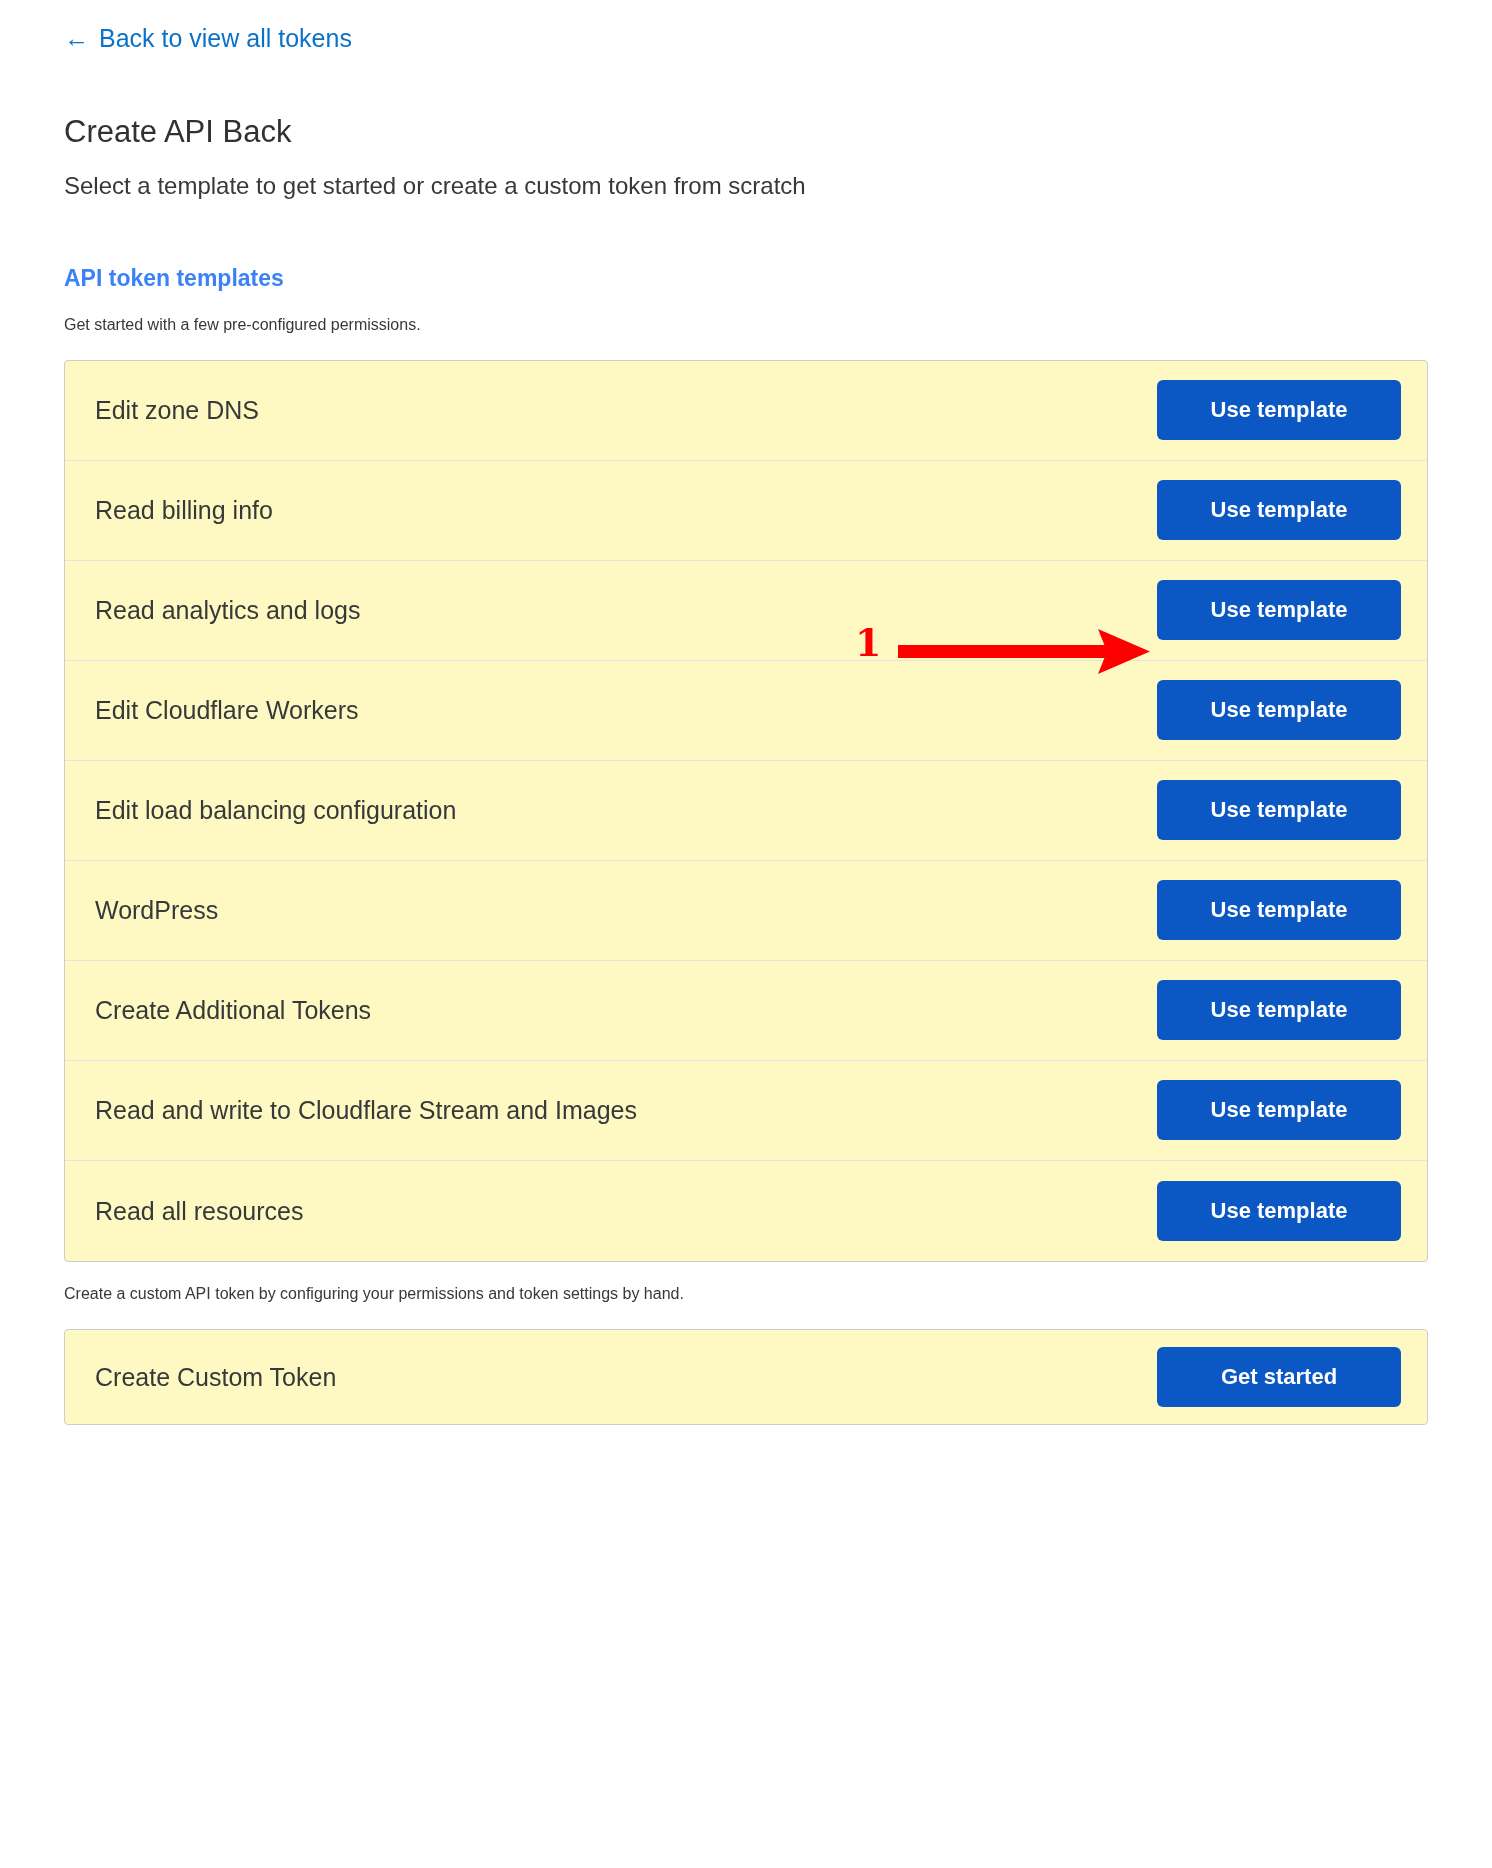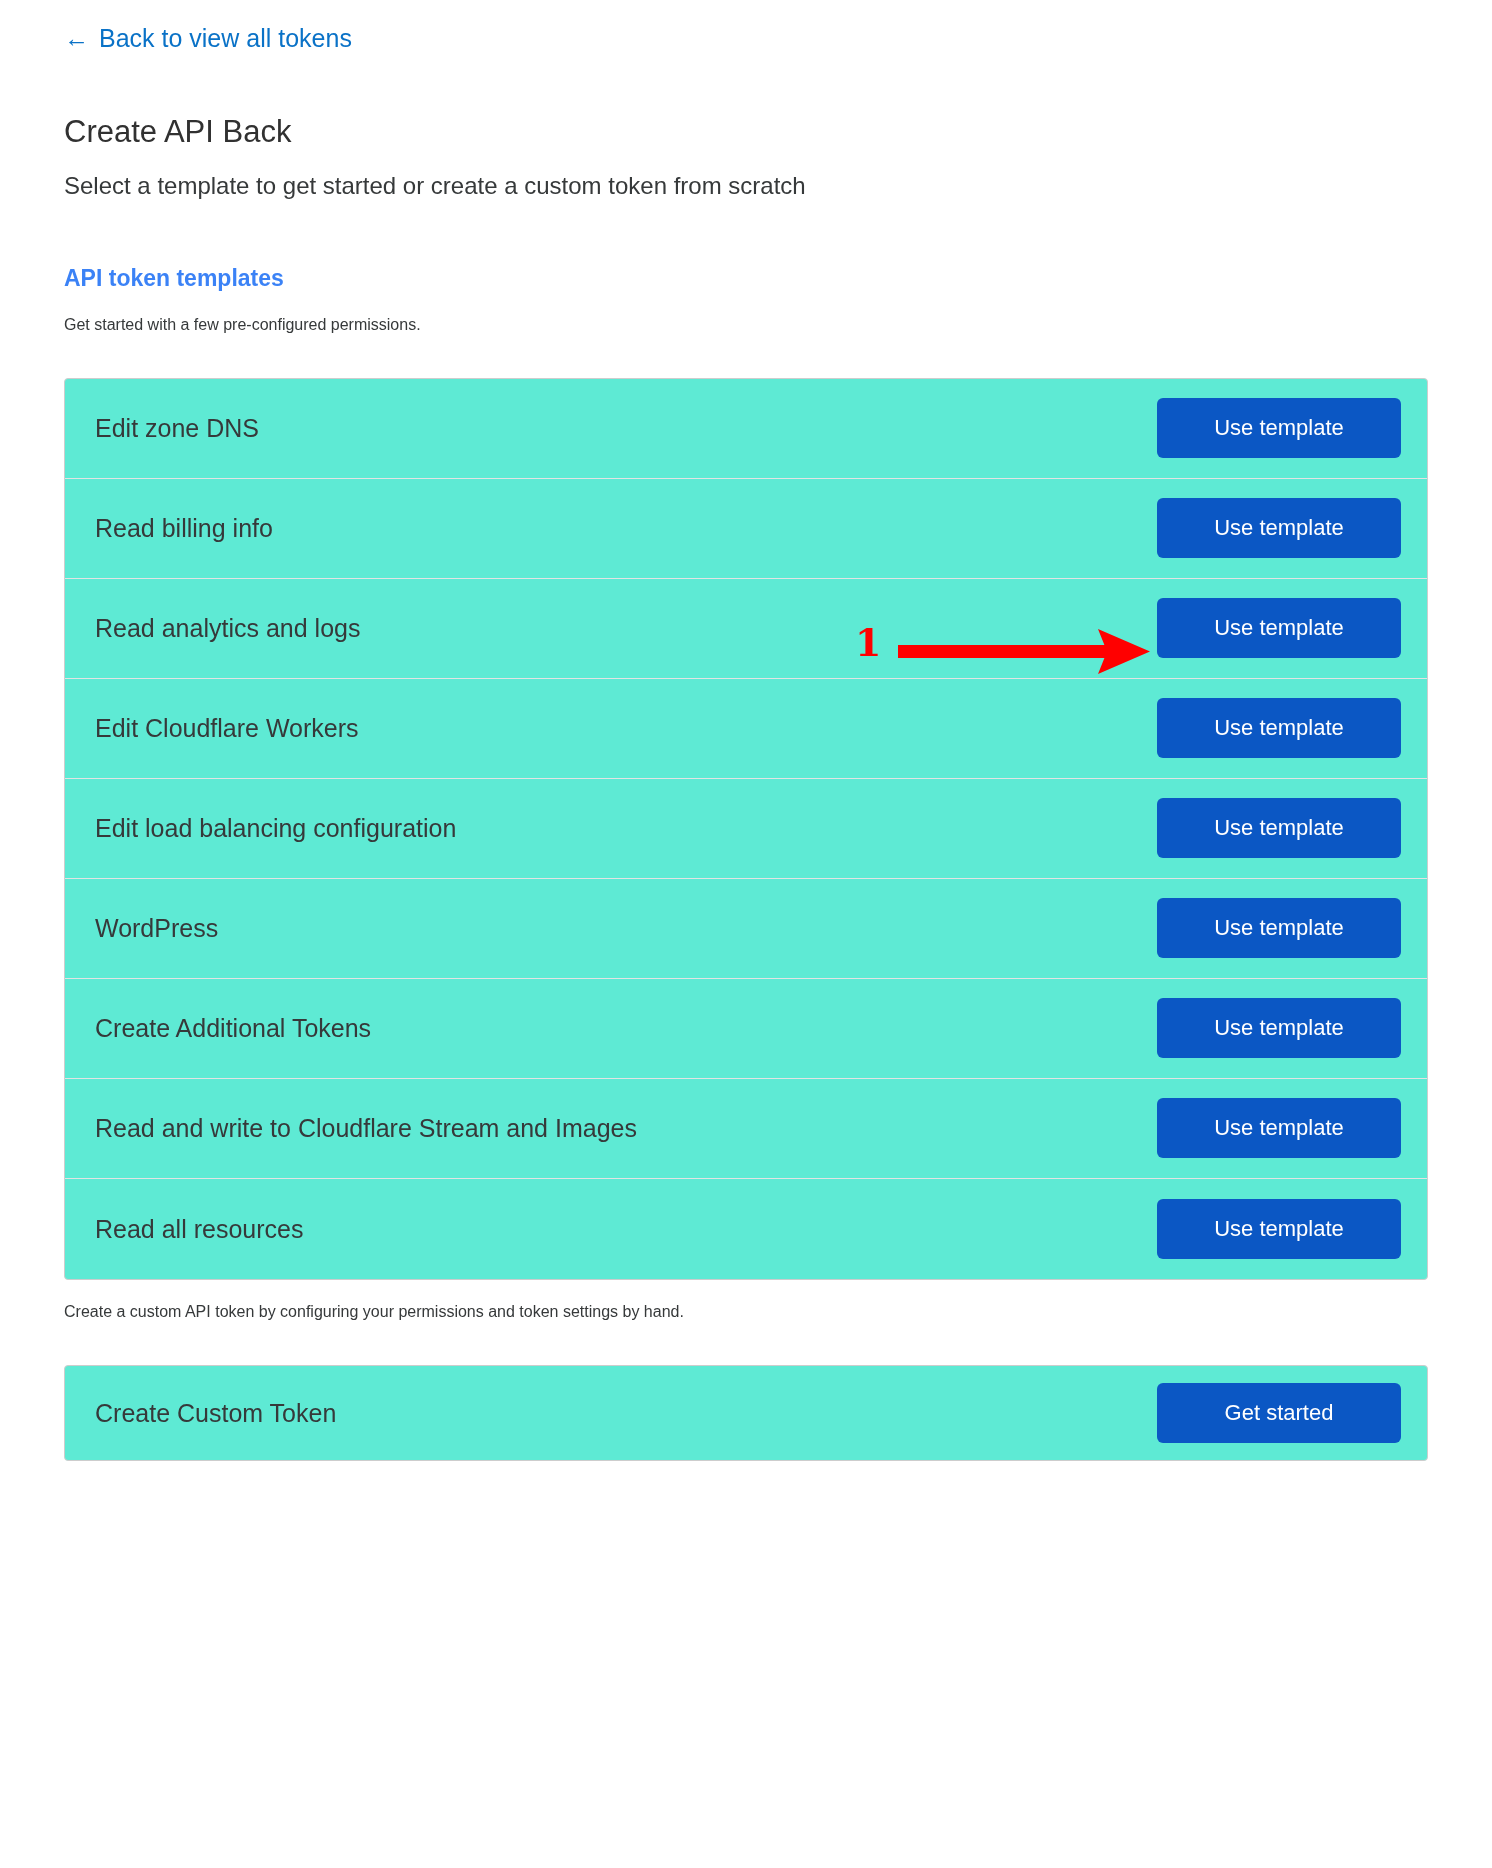--- a/index.html
+++ b/index.html
@@ -77,24 +77,24 @@
   .sub-desc {
     font-size: 16px;
     font-weight: 400;
     color: #36393a;
     margin-top: 22px;
     line-height: 1.3;
   }
 
   
   .card {
-    margin-top: 42px;
+    margin-top: 24px;
     border: 1px solid #cdcdcd;
     border-radius: 4px;
-    background: #5eead4;
+    background: #fef9c3;
     overflow: hidden;
   }
 
   .row {
     display: flex;
     align-items: center;
     justify-content: space-between;
     height: 100px;
     padding: 0 26px 0 30px;
     border-bottom: 1px solid #e3e3e3;
@@ -108,21 +108,21 @@
     line-height: 1.2;
   }
 
   .btn-primary {
     background: #0b57c4;
     color: #ffffff;
     border: none;
     border-radius: 6px;
     font-family: "Liberation Sans", sans-serif;
     font-size: 22px;
-    font-weight: 400;
+    font-weight: 700;
     height: 60px;
     min-width: 244px;
     padding: 0 18px;
     cursor: pointer;
     line-height: 1;
   }
 
   
   .card-single .row { height: 94px; }
 

